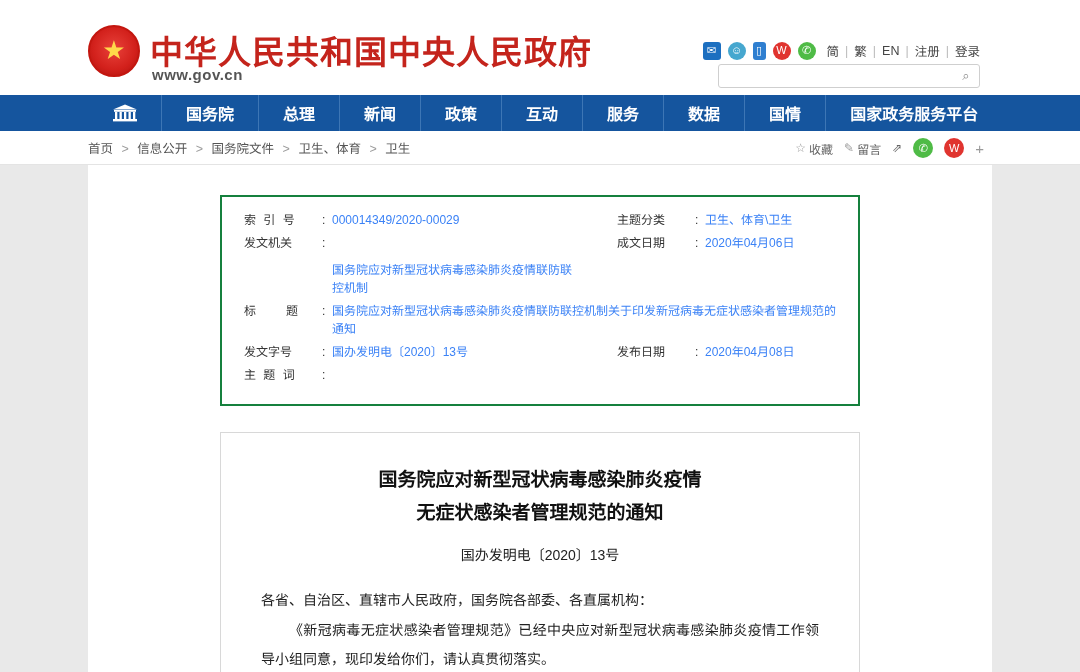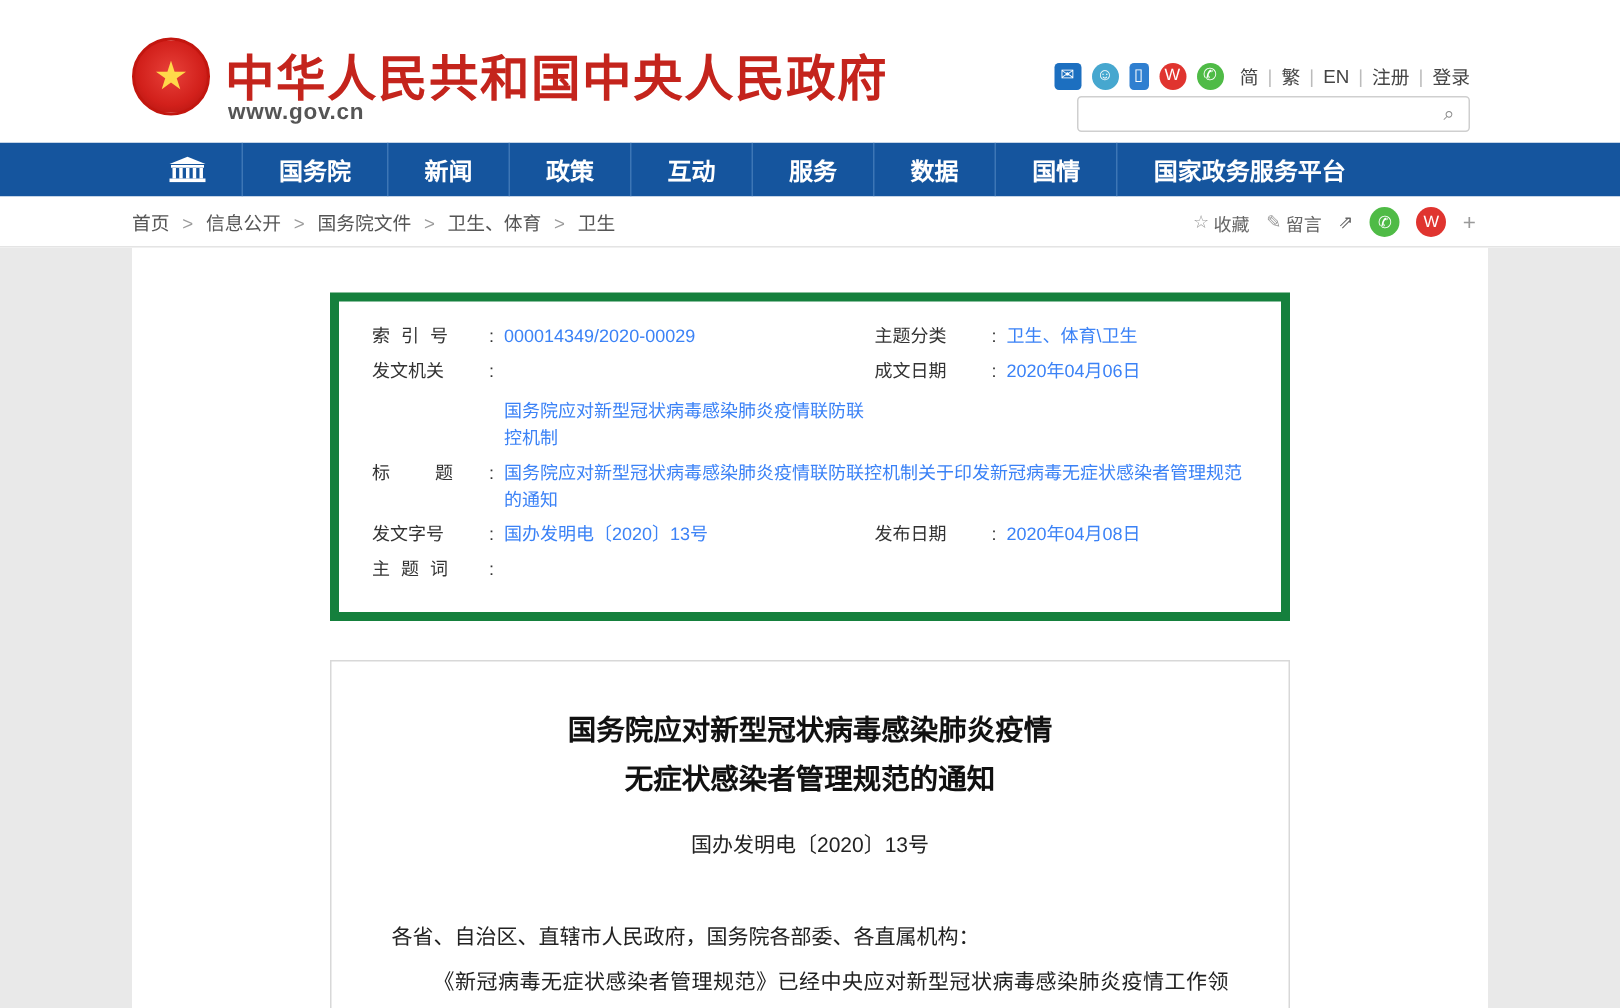--- a/index.html
+++ b/index.html
@@ -175,29 +175,29 @@
   }
   .paper {
     margin: 0 88px;
     background: #fff;
     min-height: 100%;
     padding: 30px 0 0 0;
   }
   .meta-box {
     width: 640px;
     margin: 0 auto;
-    border: 6px solid #15803d;
+    border: 2px solid #15803d;
     padding: 14px 22px 16px 22px;
     font-size: 12px;
     color: #333;
     line-height: 1.55;
   }
   .meta-row { display: flex; margin-bottom: 4px; }
   .meta-left { width: 335px; display: flex; }
-  .meta-right { flex: 1; display: flex; }
+  .meta-right { flex: 1; display: flex; margin-left: 38px; }
   .mlabel {
     width: 78px;
     color: #333;
     white-space: nowrap;
     letter-spacing: 2px;
   }
   .mlabel.tight { letter-spacing: 0; }
   .mcolon { width: 10px; }
   .mval { flex: 1; color: #3b82f6; }
   .mval.wide { max-width: 250px; margin-top: 27px; }
@@ -220,21 +220,21 @@
   .doc-no {
     text-align: center;
     font-size: 14px;
     color: #222;
     margin-top: 14px;
   }
   .doc-p {
     font-size: 14px;
     color: #222;
     line-height: 2.05;
-    margin-top: 38px;
+    margin-top: 22px;
     text-align: justify;
   }
   .doc-p.indent { text-indent: 2em; margin-top: 2px; }
 </style>
 </head>
 <body>
 
 <div id="page">
 
   <div class="header">
@@ -276,20 +276,21 @@
         <rect x="5" y="9" width="2.3" height="7" fill="#fff"></rect>
         <rect x="9.5" y="9" width="2.3" height="7" fill="#fff"></rect>
         <rect x="14" y="9" width="2.3" height="7" fill="#fff"></rect>
         <rect x="18.5" y="9" width="2.3" height="7" fill="#fff"></rect>
         <rect x="23" y="9" width="2.3" height="7" fill="#fff"></rect>
         <rect x="4" y="7" width="22" height="1.8" fill="#fff"></rect>
         <polygon points="15,1.5 27,6.4 3,6.4" fill="#fff"></polygon>
       </svg>
     </div>
     <div class="nav-item">国务院</div>
+    <div class="nav-item">总理</div>
     <div class="nav-item">新闻</div>
     <div class="nav-item">政策</div>
     <div class="nav-item">互动</div>
     <div class="nav-item">服务</div>
     <div class="nav-item">数据</div>
     <div class="nav-item">国情</div>
     <div class="nav-item">国家政务服务平台</div>
   </div>
 
   <div class="crumbbar">

